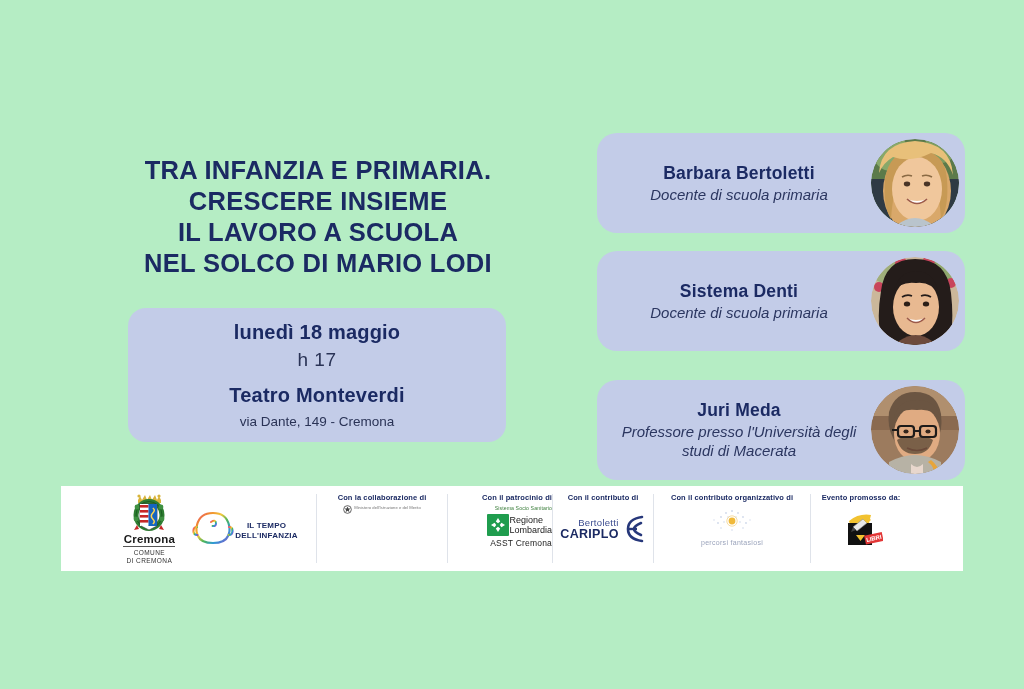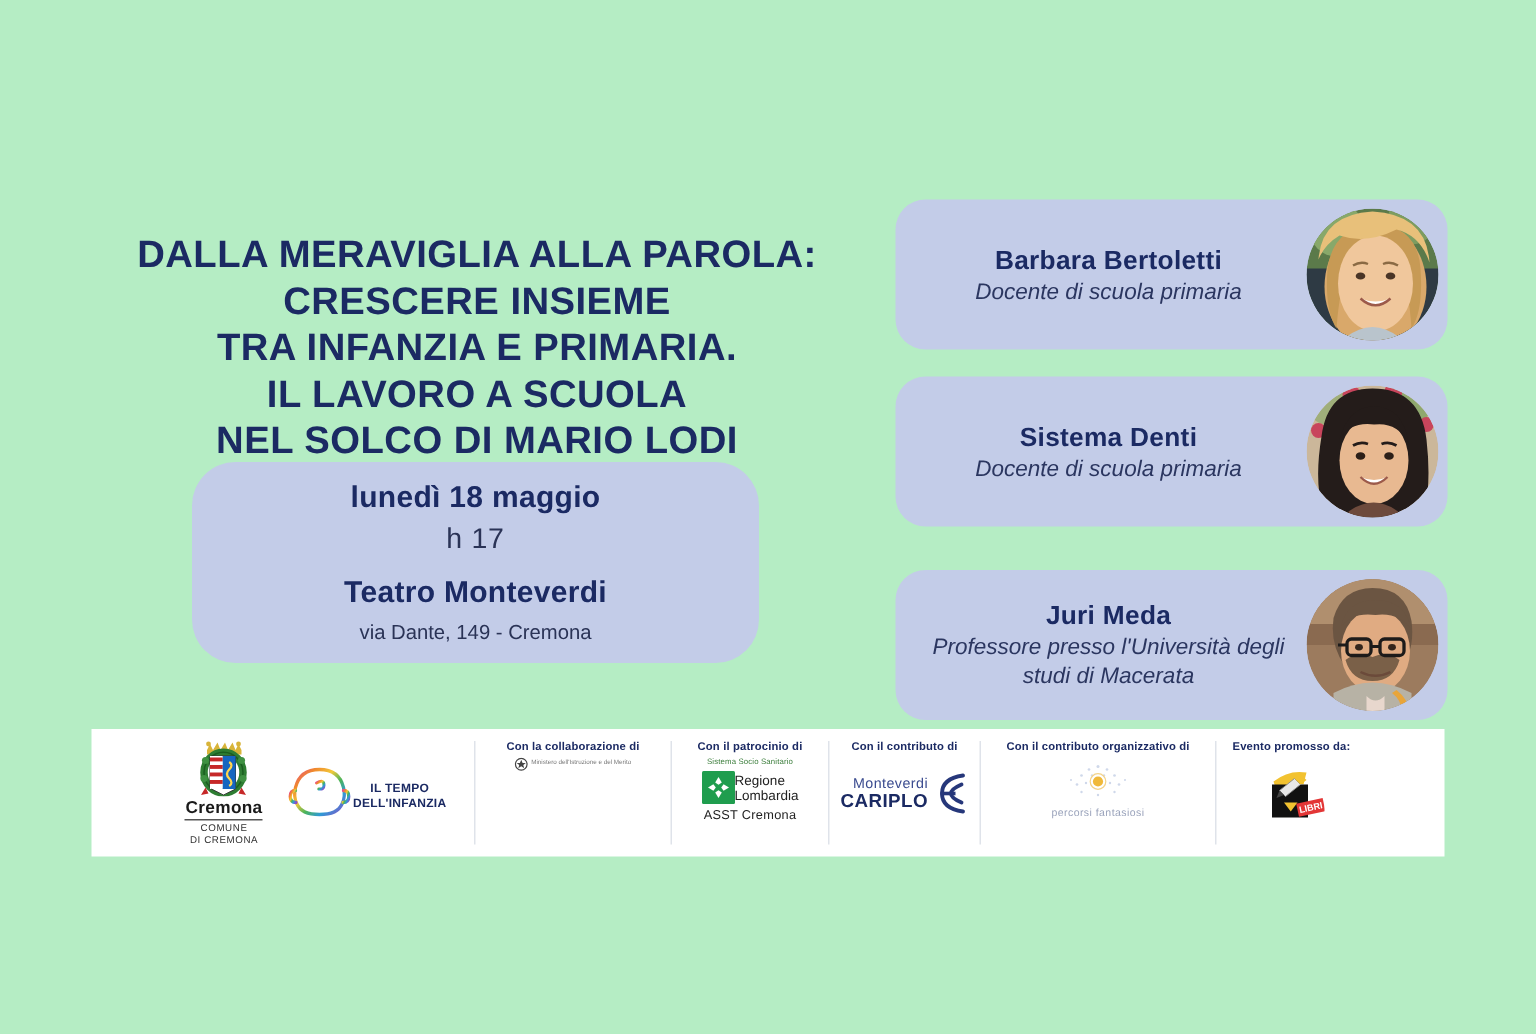--- a/index.html
+++ b/index.html
@@ -25,21 +25,21 @@
     color:#1b2a63;
     line-height:31px;
     white-space:nowrap;
   }
 
   
   .details-card {
     position:absolute;
     left:128px; top:308px; width:378px; height:134px;
     background:#c3cce8;
-    border-radius:29px;
+    border-radius:18px;
     display:flex;
     flex-direction:column;
     align-items:center;
     justify-content:center;
     gap:1px;
   }
   .details-card .date   { font-size:20px; font-weight:bold; color:#1b2a63; letter-spacing:0.2px; }
   .details-card .time   { font-size:19px; font-weight:normal; color:#2a3356; margin-top:4px; letter-spacing:0.5px;}
   .details-card .venue  { font-size:20px; font-weight:bold; color:#1b2a63; margin-top:12px; letter-spacing:0.2px;}
   .details-card .addr   { font-size:13.5px; font-weight:normal; color:#2a3356; margin-top:6px; }
@@ -107,21 +107,21 @@
     margin-bottom:3px;
   }
   .divider {
     width:1px;
     background:#dfe3ea;
     margin:8px 0;
     flex:0 0 auto;
   }
   .sec-left    { width:255px; flex-direction:row; align-items:center; justify-content:center; gap:16px; padding-top:0;padding-left:44px; }
   .sec-collab  { width:130px; }
-  .sec-patro   { width:104px; }
+  .sec-patro   { width:104px;align-items:flex-end; }
   .sec-contrib { width:100px; }
   .sec-org     { width:156px; }
   .sec-promo   { width:100px; }
 
   
   .cremona-wrap { display:flex; flex-direction:column; align-items:center; }
   .cremona-name { font-size:11.5px; font-weight:bold; color:#1a1a1a; letter-spacing:0.2px; margin-top:2px; }
   .cremona-rule { width:52px; height:1px; background:#555; margin:1.5px 0; }
   .cremona-sub  { font-size:6.5px; color:#333; letter-spacing:0.4px; line-height:8px; text-align:center; }
 
@@ -141,23 +141,22 @@
 
   .org-logo-txt { font-size:7px; color:#9aa3bb; letter-spacing:0.3px; margin-top:1px; }
   .org-logo-sub { font-size:4px; color:#bcc2d2; letter-spacing:0.3px; }
 </style>
 </head>
 <body>
 
 <div class="poster">
 
   <div class="title-block">
-    <div class="line">DALLA MERAVIGLIA ALLA PAROLA:</div>
+    <div class="line">TRA INFANZIA E PRIMARIA.</div>
     <div class="line">CRESCERE INSIEME</div>
-    <div class="line">TRA INFANZIA E PRIMARIA.</div>
     <div class="line">IL LAVORO A SCUOLA</div>
     <div class="line">NEL SOLCO DI MARIO LODI</div>
   </div>
 
   <div class="details-card">
     <div class="date">lunedì 18 maggio</div>
     <div class="time">h 17</div>
     <div class="venue">Teatro Monteverdi</div>
     <div class="addr">via Dante, 149 - Cremona</div>
   </div>
@@ -364,21 +363,21 @@
       </div>
       <div class="asst-txt">ASST Cremona</div>
     </div>
 
     <div class="divider"></div>
 
     <div class="logo-sec sec-contrib">
       <div class="logo-cap">Con il contributo di</div>
       <div style="display:flex;align-items:center;gap:3px;margin-top:9px;">
         <div style="text-align:right;">
-          <div class="cariplo-f">Monteverdi</div>
+          <div class="cariplo-f">Bertoletti</div>
           <div class="cariplo-c">CARIPLO</div>
         </div>
         <svg width="24" height="30" viewBox="0 0 24 30">
           <path d="M20 3 q-14 2 -14 12 q0 10 14 12" fill="none" stroke="#26377a" stroke-width="2.6" stroke-linecap="round"></path>
           <path d="M19 9 q-7 3 -7 6 q0 3 7 6" fill="none" stroke="#26377a" stroke-width="2.6" stroke-linecap="round"></path>
           <path d="M5 15 h10" stroke="#26377a" stroke-width="2.4"></path>
         </svg>
       </div>
     </div>
 

